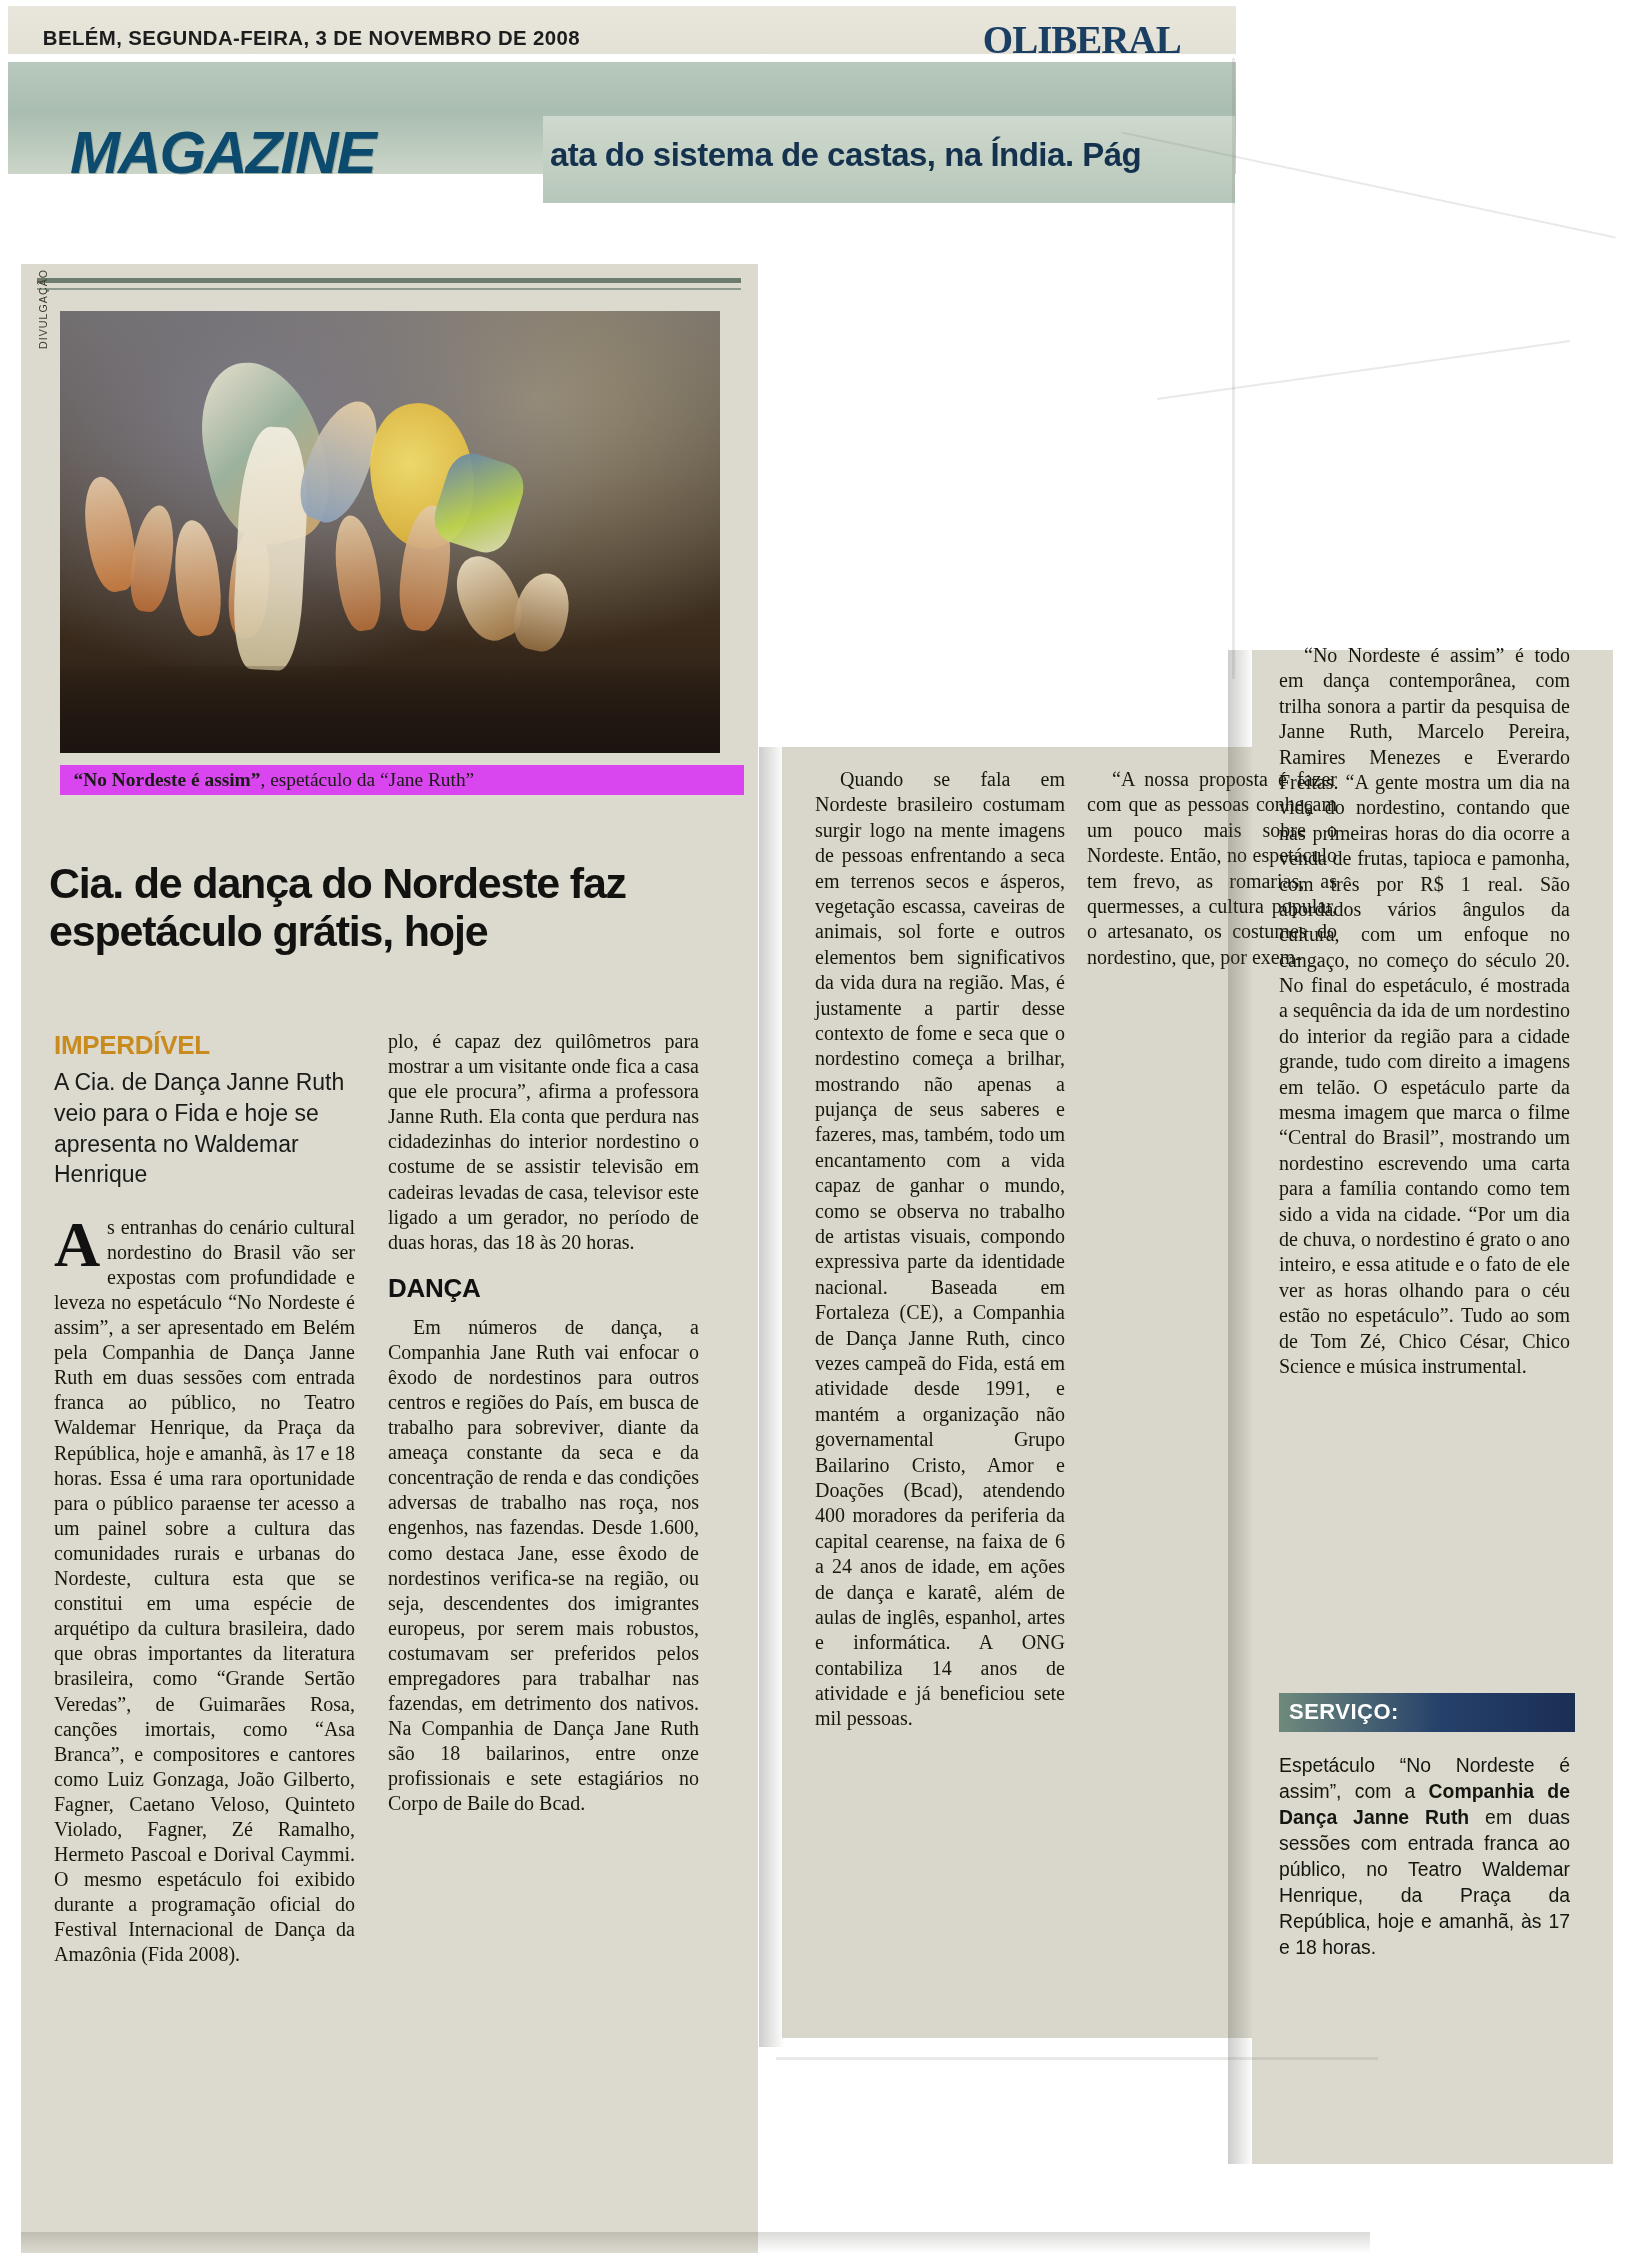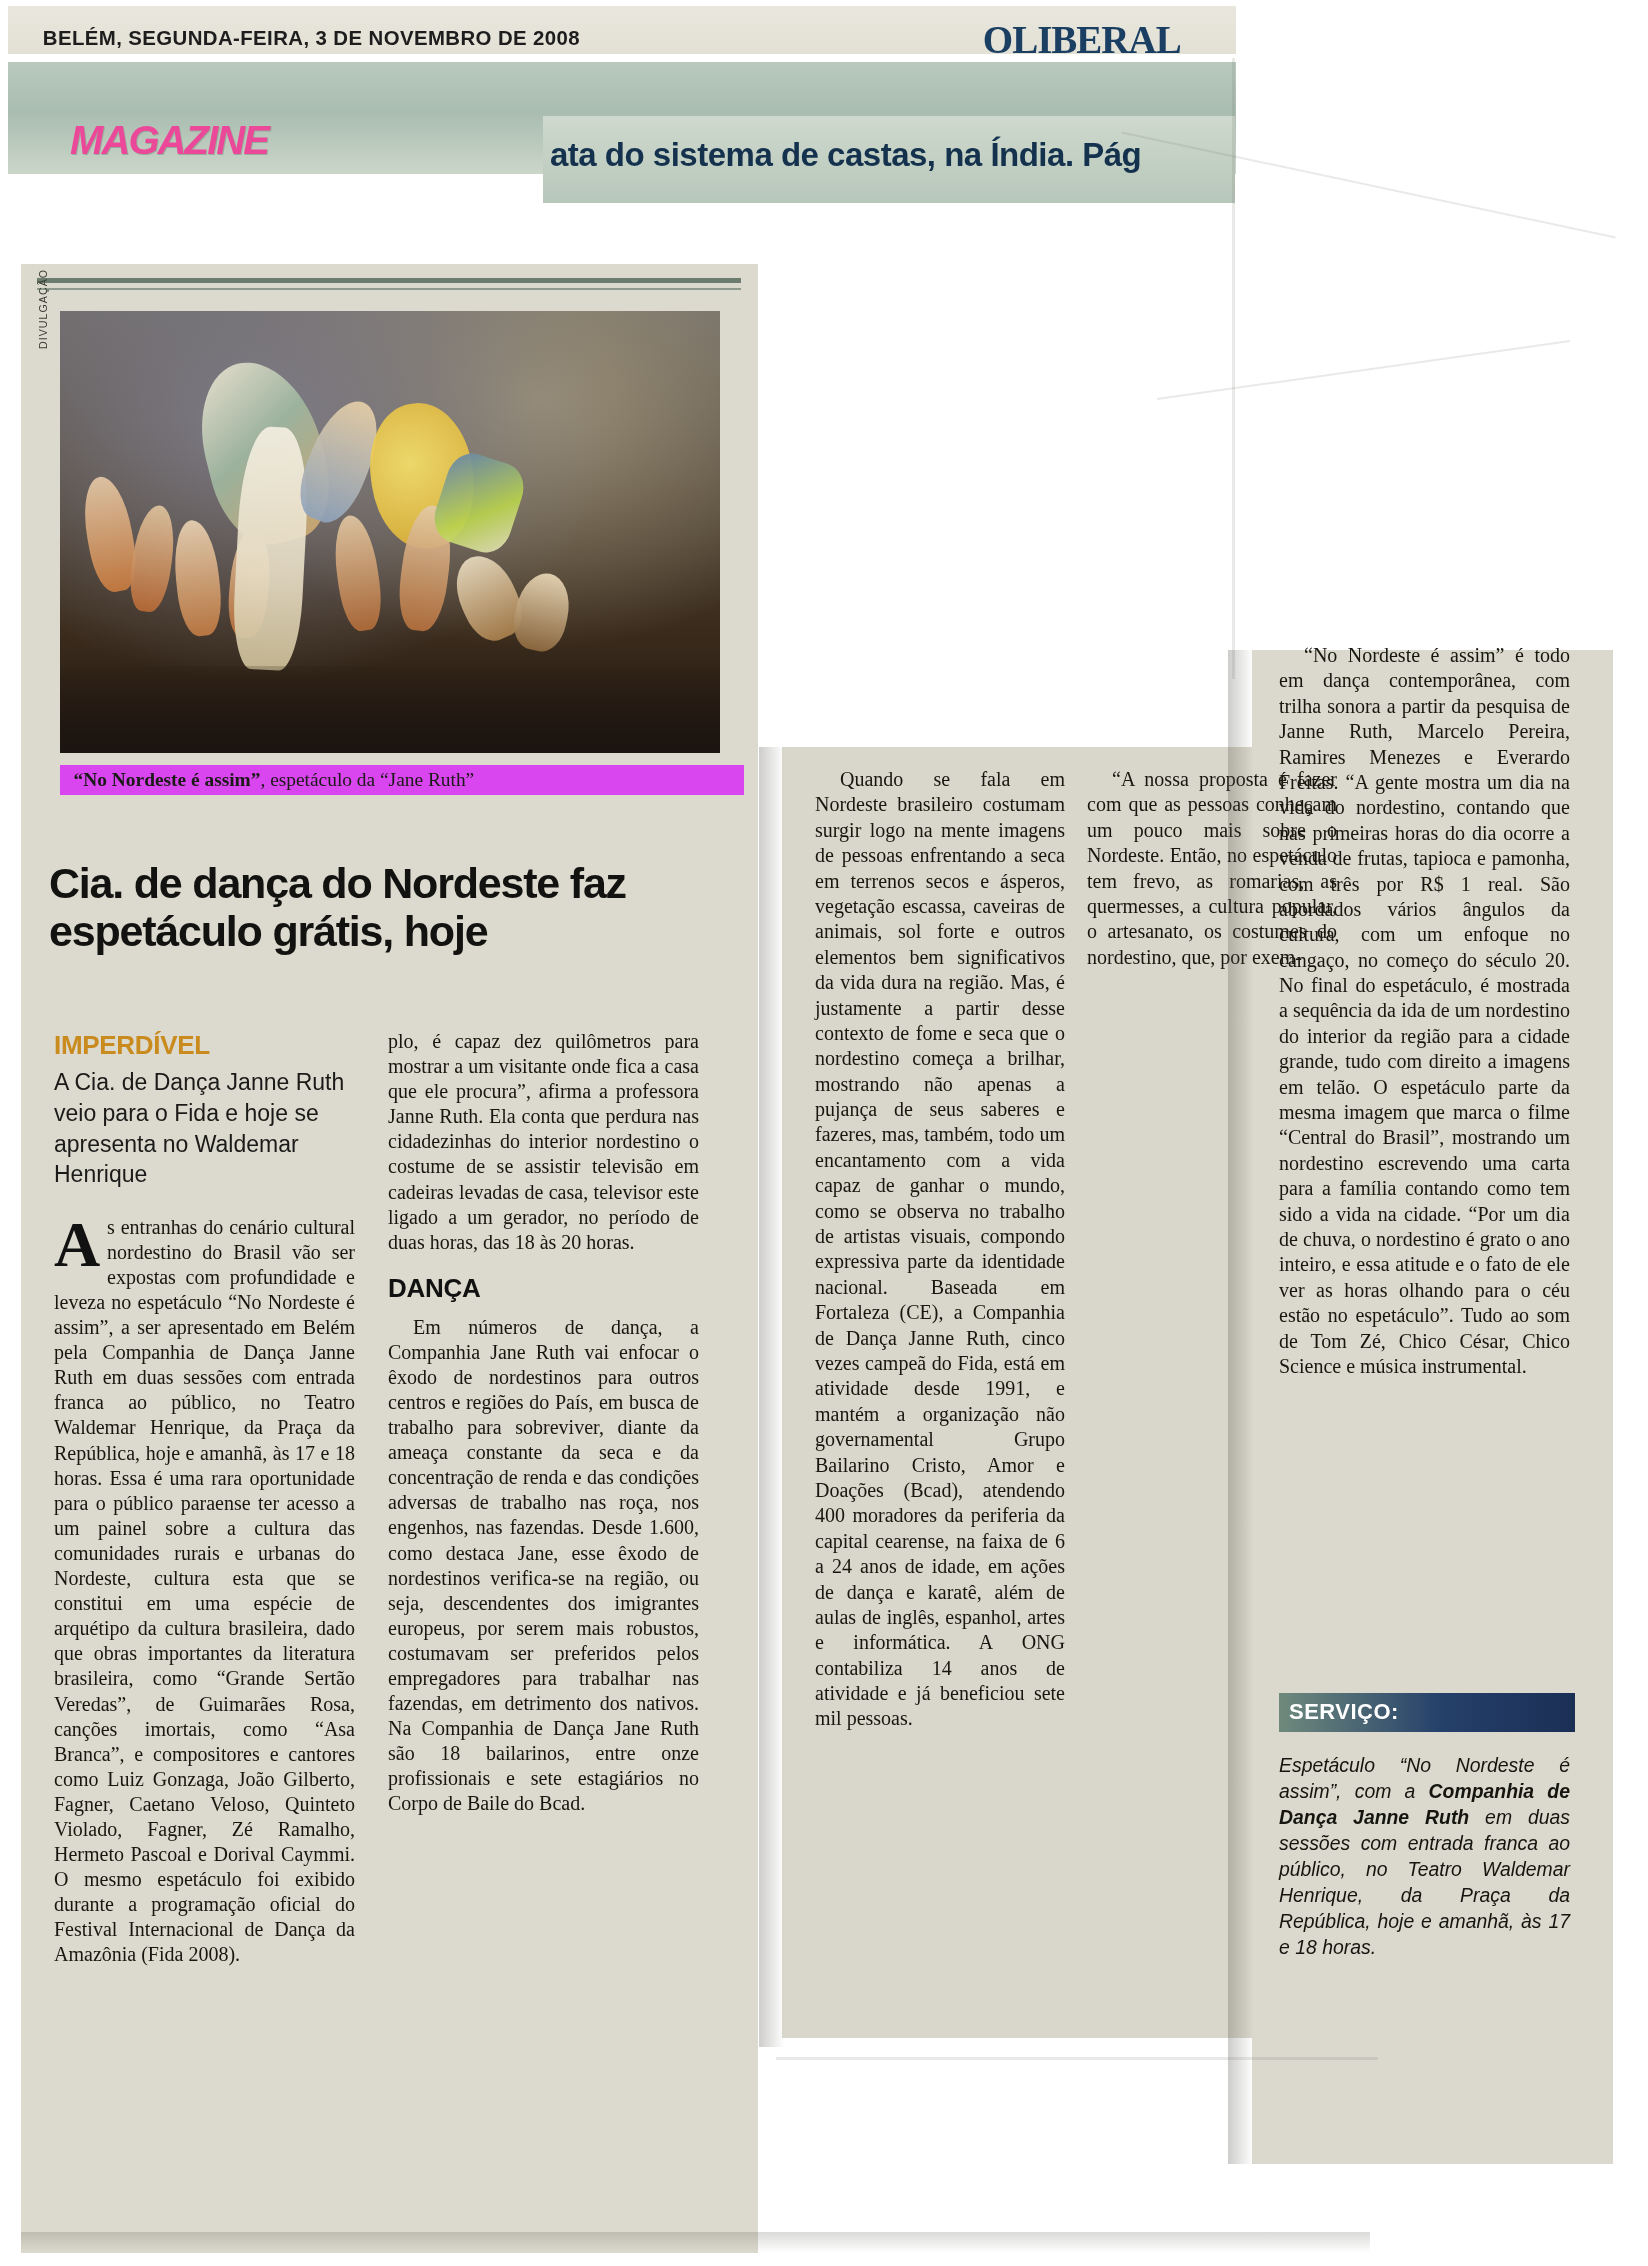--- a/index.html
+++ b/index.html
@@ -72,23 +72,23 @@
     height: 87px;
     background: linear-gradient(180deg,#cfd9cd 0%, #b7c7ba 100%);
   }
   #magazine-word {
     position: absolute;
     left: 70px;
     top: 118px;
     font-family: "Liberation Sans", sans-serif;
     font-weight: bold;
     font-style: italic;
-    font-size: 40px;
+    font-size: 60px;
     letter-spacing: -1.9px;
-    color: #ec4899;
+    color: #0c4a6e;
     text-shadow: 1px 1px 0 #9aab9d;
   }
   #banner-text {
     position: absolute;
     left: 550px;
     top: 136px;
     font-family: "Liberation Sans", sans-serif;
     font-weight: bold;
     font-size: 33px;
     letter-spacing: -0.5px;
@@ -269,21 +269,20 @@
   #servico-text {
     position: absolute;
     left: 1279px;
     top: 1752px;
     width: 291px;
     font-family: "Liberation Sans", sans-serif;
     font-size: 19.4px;
     line-height: 1.34;
     color: #15150f;
     text-align: justify;
-    font-style: italic;
   }
   #servico-text b { font-weight: bold; }
 
   
   .crease {
     position: absolute;
     background: rgba(120,120,110,.16);
     pointer-events: none;
   }
   .edge-shadow {

